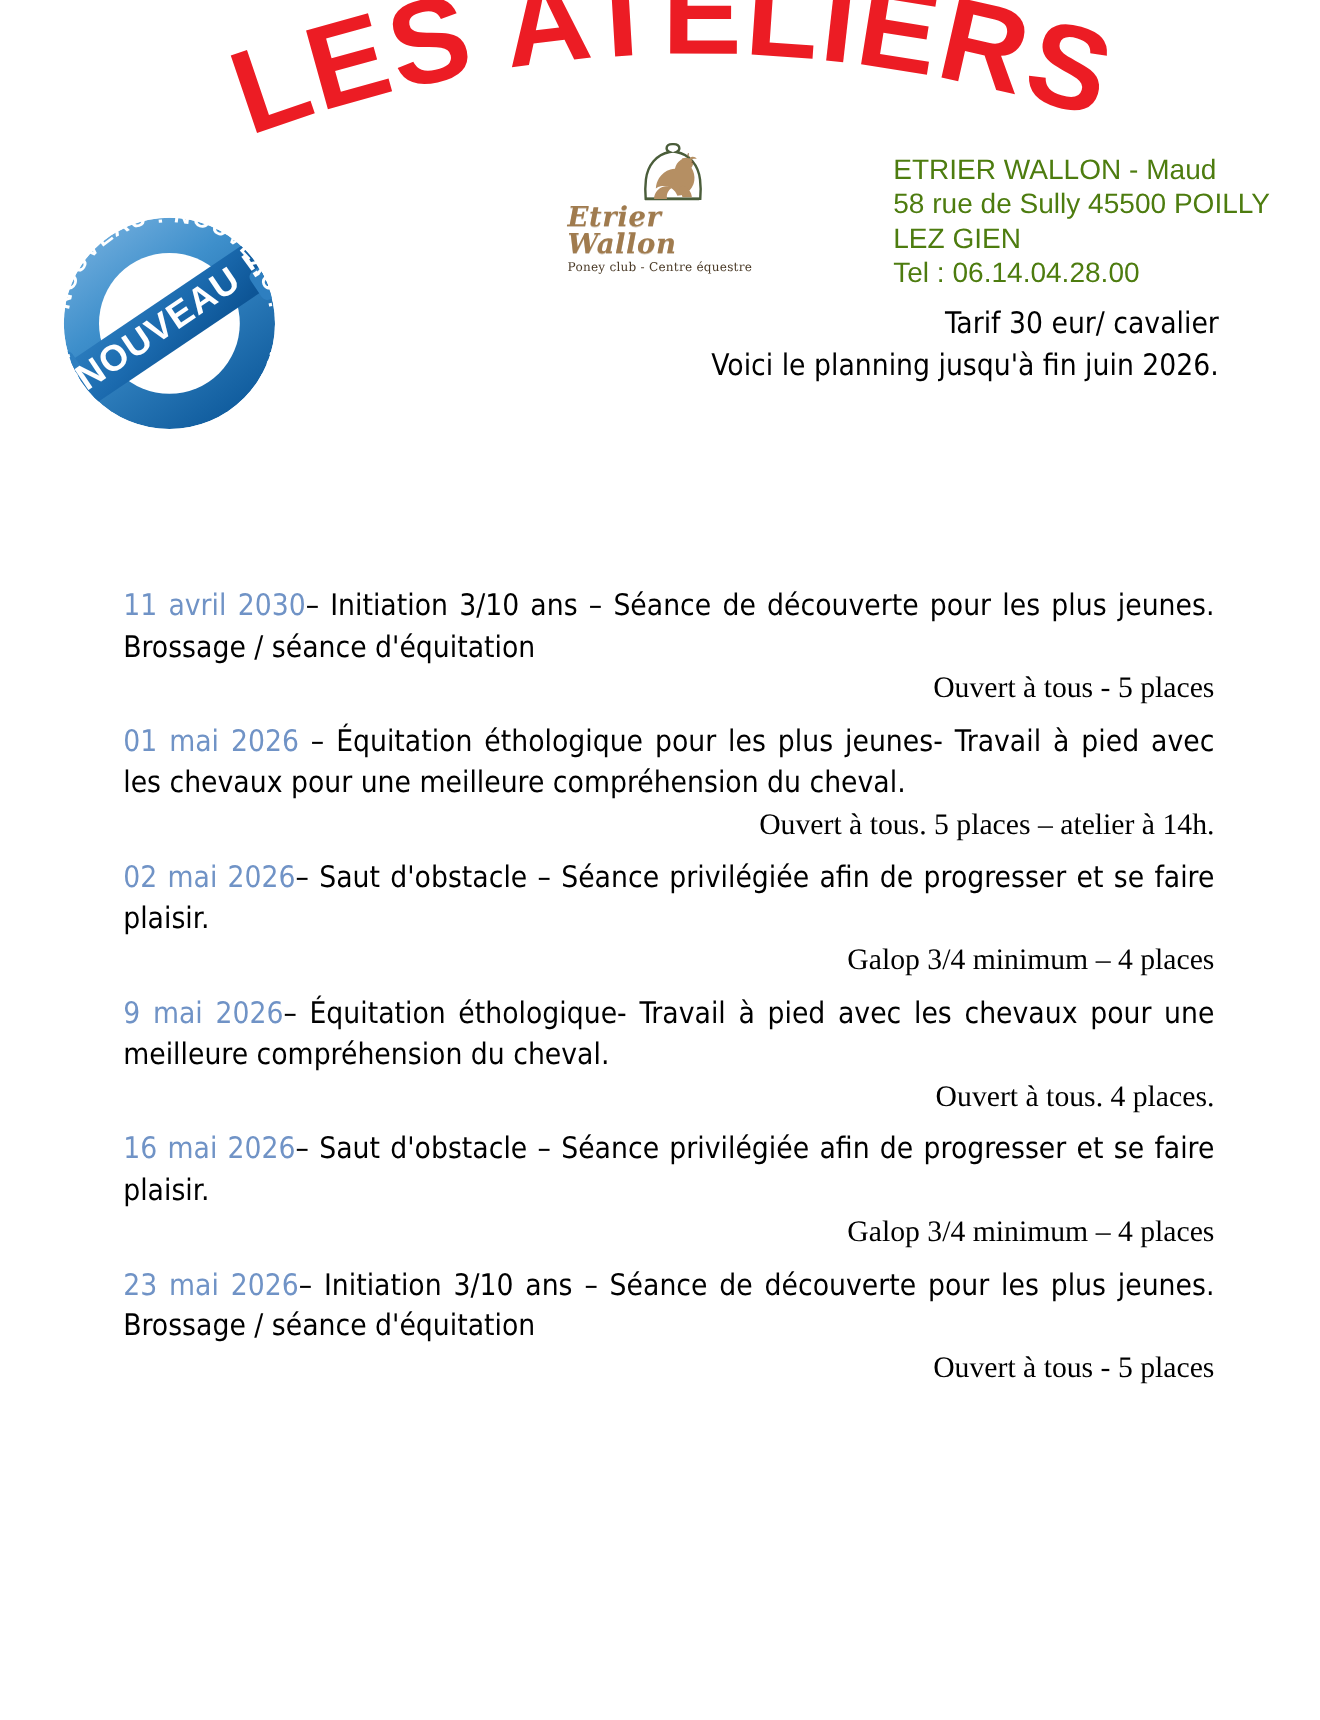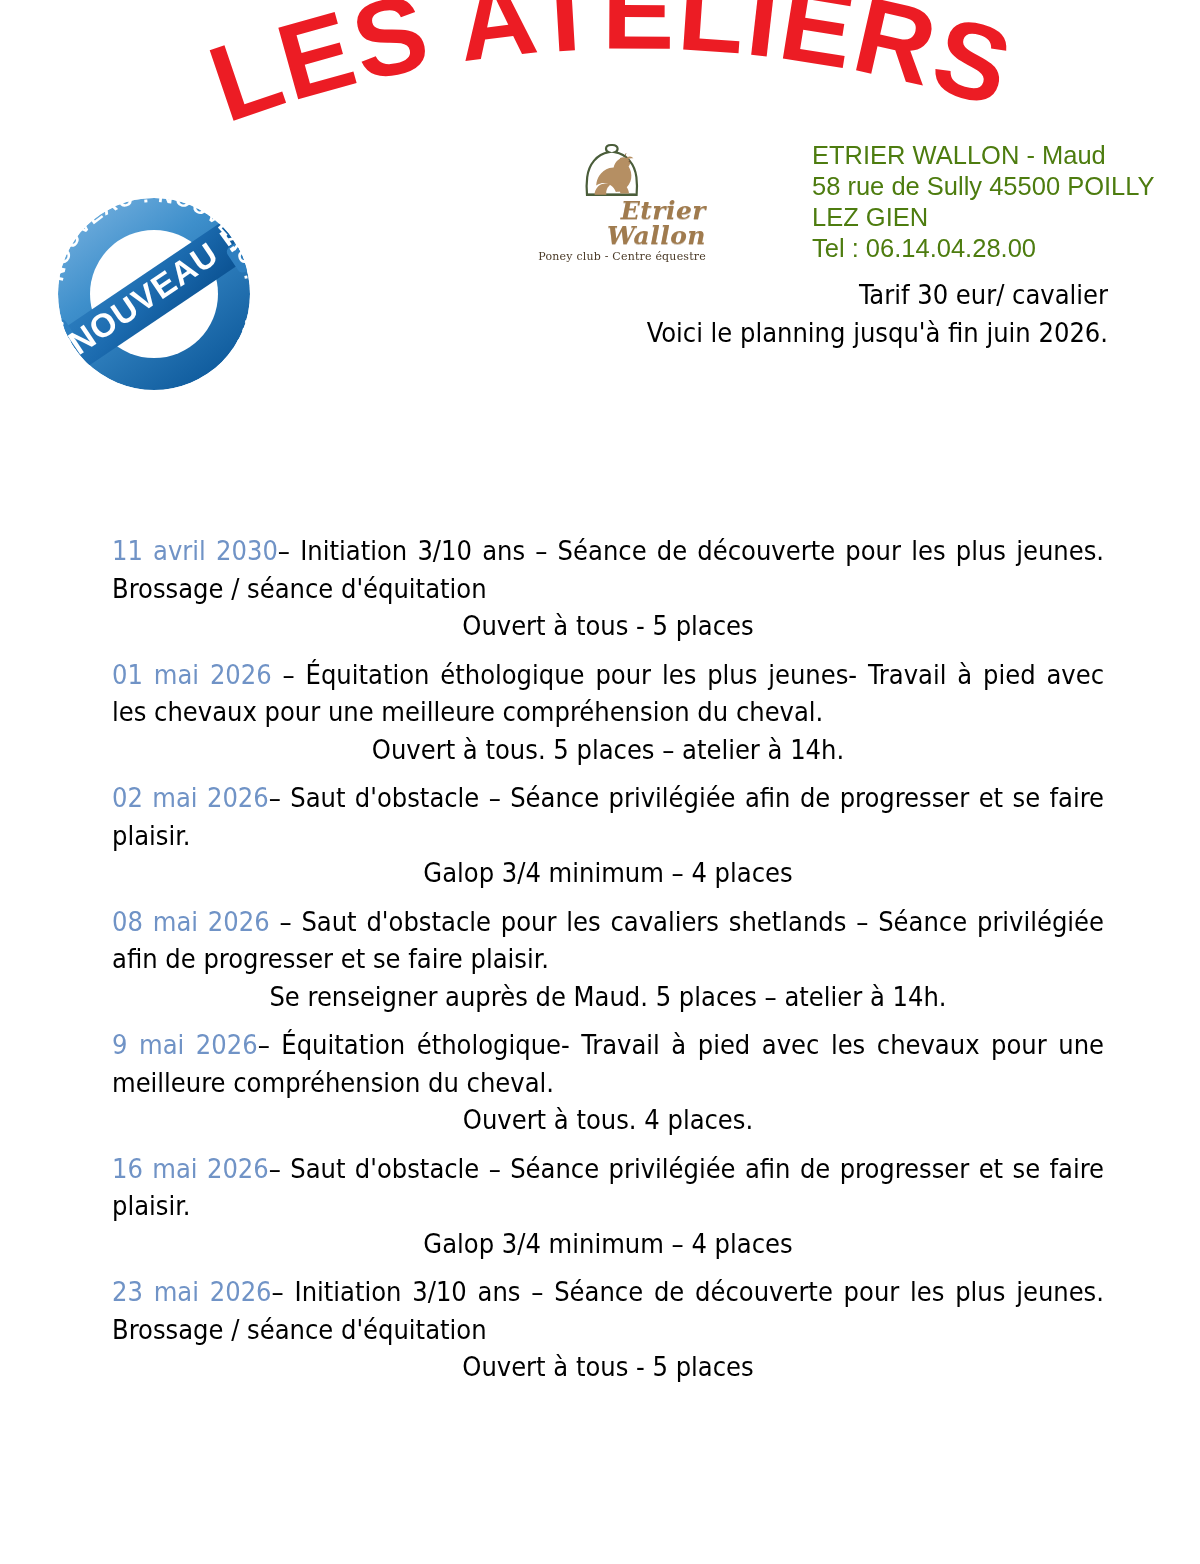--- a/index.html
+++ b/index.html
@@ -36,24 +36,24 @@
     font-weight: bold;
     font-size: 108px;
     letter-spacing: 2px;
     fill: #EC1C24;
   }
 
   
   .logo {
     position: absolute;
     left: 516px;
-    top: 142px;
+    top: 128px;
     width: 190px;
     height: 108px;
-    text-align: right;
+    text-align: left;
   }
   .logo-mark {
     width: 100%;
     height: 62px;
     display: block;
   }
   .logo-name {
     font-family: "DejaVu Serif", serif;
     font-style: italic;
     font-weight: bold;
@@ -130,21 +130,22 @@
   .entry .body-just {
     text-align: justify;
     text-align-last: left;
   }
   .entry .date {
     color: #7093C6;
     font-weight: normal;
   }
   .entry .note {
     display: block;
-    text-align: center;
+    text-align: right;
+    font-family: Liberation Serif, serif;
   }
 </style>
 </head>
 <body>
 
 <div class="title-wrap">
   <svg class="title-svg" viewBox="0 0 1200 140" xmlns="http://www.w3.org/2000/svg">
     <defs>
       <path id="archPath" d="M 215,128 Q 610,-22 1010,112" fill="none"></path>
     </defs>
@@ -251,24 +252,20 @@
     </div>
     <div class="entry">
       <div class="body-just"><span class="date">01 mai 2026</span><span> – Équitation éthologique pour les plus jeunes- Travail à pied avec les chevaux pour une meilleure compréhension du cheval.</span></div>
       <div class="note">Ouvert à tous. 5 places – atelier à 14h.</div>
     </div>
     <div class="entry">
       <div class="body-just"><span class="date">02 mai 2026</span><span>– Saut d'obstacle – Séance privilégiée afin de progresser et se faire plaisir.</span></div>
       <div class="note">Galop 3/4 minimum – 4 places</div>
     </div>
     <div class="entry">
-      <div class="body-just"><span class="date">08 mai 2026</span><span> – Saut d'obstacle pour les cavaliers shetlands – Séance privilégiée afin de progresser et se faire plaisir.</span></div>
-      <div class="note">Se renseigner auprès de Maud. 5 places – atelier à 14h.</div>
-    </div>
-    <div class="entry">
       <div class="body-just"><span class="date">9 mai 2026</span><span>– Équitation éthologique- Travail à pied avec les chevaux pour une meilleure compréhension du cheval.</span></div>
       <div class="note">Ouvert à tous. 4 places.</div>
     </div>
     <div class="entry">
       <div class="body-just"><span class="date">16 mai 2026</span><span>– Saut d'obstacle – Séance privilégiée afin de progresser et se faire plaisir.</span></div>
       <div class="note">Galop 3/4 minimum – 4 places</div>
     </div>
     <div class="entry">
       <div class="body-just"><span class="date">23 mai 2026</span><span>– Initiation 3/10 ans – Séance de découverte pour les plus jeunes. Brossage / séance d'équitation</span></div>
       <div class="note">Ouvert à tous  - 5 places</div>

